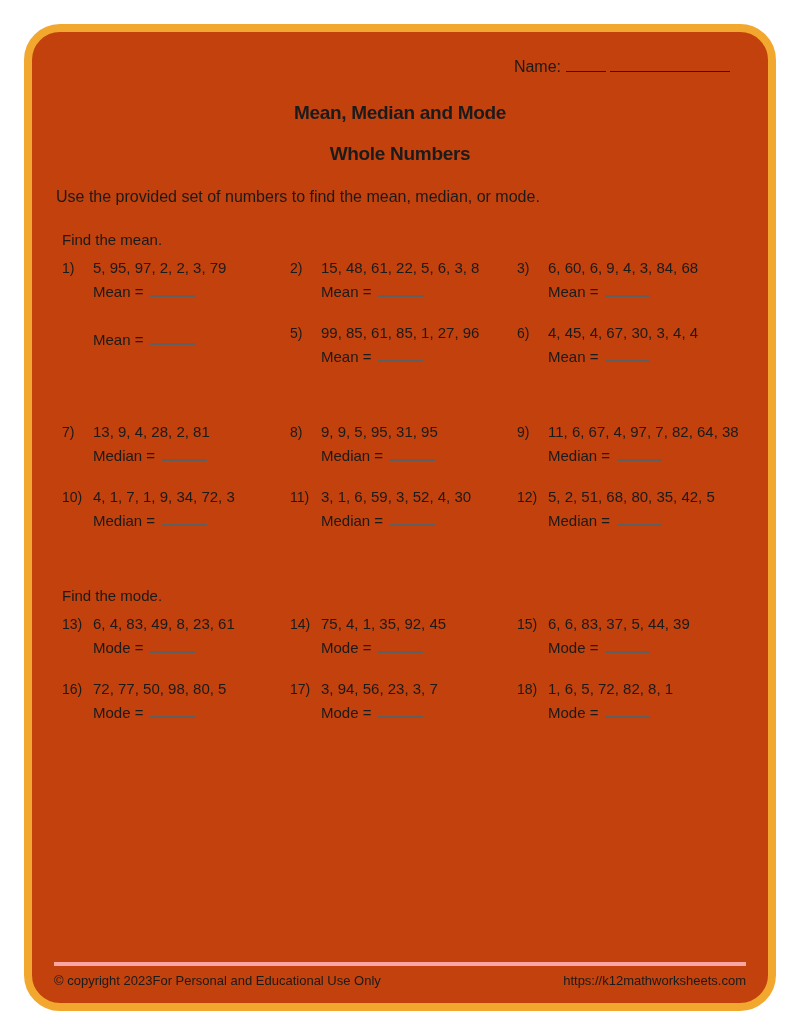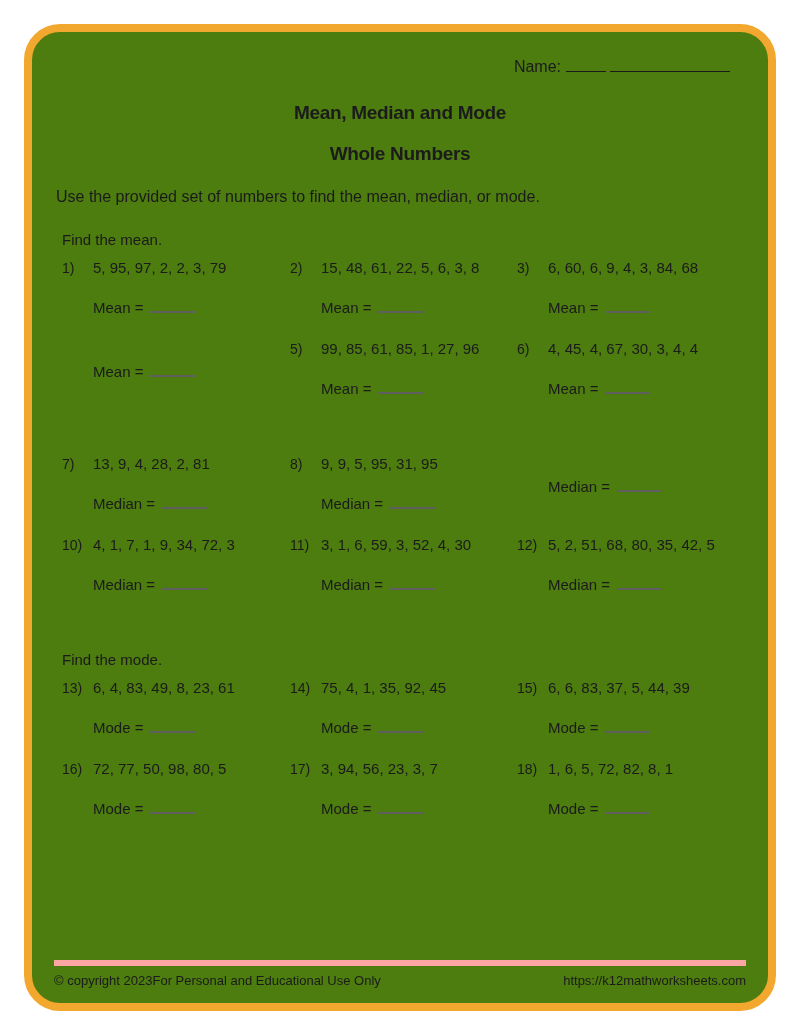--- a/index.html
+++ b/index.html
@@ -3,21 +3,21 @@
 <meta charset="utf-8">
 <style>
   * { margin: 0; padding: 0; box-sizing: border-box; }
   html, body { width: 800px; height: 1035px; background: #ffffff; }
   body { font-family: "Liberation Sans", sans-serif; color: #1b1b1b; position: relative; }
 
   .page {
     position: absolute; inset: 24px;
     border: 8px solid #F2A72E;
     border-radius: 36px;
-    background: #4d7c0f;
+    background: #c2410c;
   }
   .content { padding: 26px 24px 0 24px; position: relative; height: 100%; }
 
   
   .name-row { text-align: right; padding-right: 14px; font-size: 16px; }
   .name-row .nl { vertical-align: baseline; }
   .u-seg { display: inline-block; border-bottom: 1.5px solid #1b1b1b; height: 14px; vertical-align: baseline; }
   .u1 { width: 40px; margin-left: 5px; }
   .u2 { width: 120px; margin-left: 4px; }
 
@@ -33,31 +33,31 @@
   .section-heading { font-size: 15px; }
   .problems-grid {
     display: grid;
     grid-template-columns: 228px 227px auto;
     row-gap: 24px;
     margin-top: 11px;
   }
   .problem { font-size: 15px; }
   .p-line { white-space: nowrap; }
   .p-num { display: inline-block; width: 31px; font-size: 14px; }
-  .p-ans { margin-left: 31px; margin-top: 22px; }
+  .p-ans { margin-left: 31px; margin-top: 6px; }
   .blank {
     display: inline-block; width: 45px; height: 15px;
     border-bottom: 2px solid #5f5f5f; margin-left: 7px;
     vertical-align: baseline;
   }
 
   
   .footer {
     position: absolute; left: 22px; right: 22px; bottom: 15px;
-    border-top: 6px solid #fca5a5;
+    border-top: 4px solid #fca5a5;
     padding-top: 7px;
     display: flex; justify-content: space-between; align-items: baseline;
     font-size: 13px;
   }
   .footer .mid { flex: 1; text-align: left; }
   .footer .left, .footer .right { white-space: nowrap; }
   .footer .right { color: #1b1b1b; text-decoration: none; }
 </style>
 </head>
 <body>
@@ -112,20 +112,21 @@
 
         <div class="problem">
           <div class="p-line"><span class="p-num">7)</span><span>13, 9, 4, 28, 2, 81</span></div>
           <div class="p-ans"><span>Median =</span><span class="blank"></span></div>
         </div>
         <div class="problem">
           <div class="p-line"><span class="p-num">8)</span><span>9, 9, 5, 95, 31, 95</span></div>
           <div class="p-ans"><span>Median =</span><span class="blank"></span></div>
         </div>
         <div class="problem">
+          <div class="p-line"><span class="p-num">9)</span><span>11, 6, 67, 4, 97, 7, 82, 64, 38</span></div>
           <div class="p-ans"><span>Median =</span><span class="blank"></span></div>
         </div>
         <div class="problem">
           <div class="p-line"><span class="p-num">10)</span><span>4, 1, 7, 1, 9, 34, 72, 3</span></div>
           <div class="p-ans"><span>Median =</span><span class="blank"></span></div>
         </div>
         <div class="problem">
           <div class="p-line"><span class="p-num">11)</span><span>3, 1, 6, 59, 3, 52, 4, 30</span></div>
           <div class="p-ans"><span>Median =</span><span class="blank"></span></div>
         </div>

